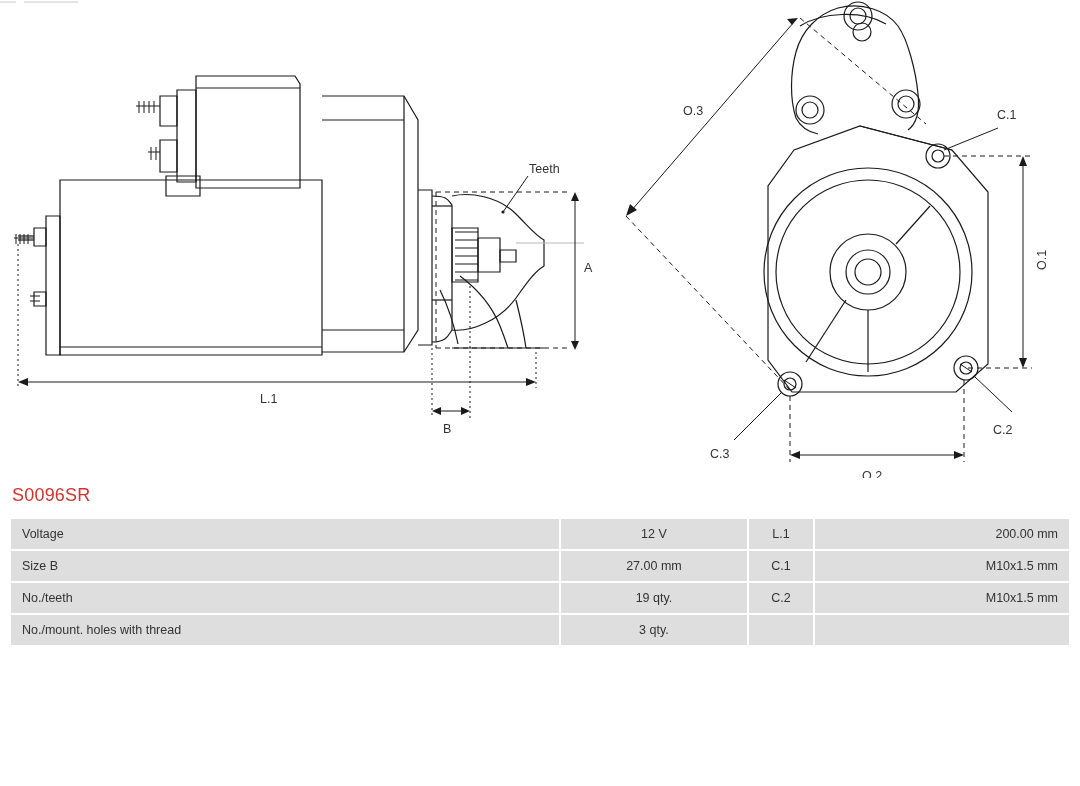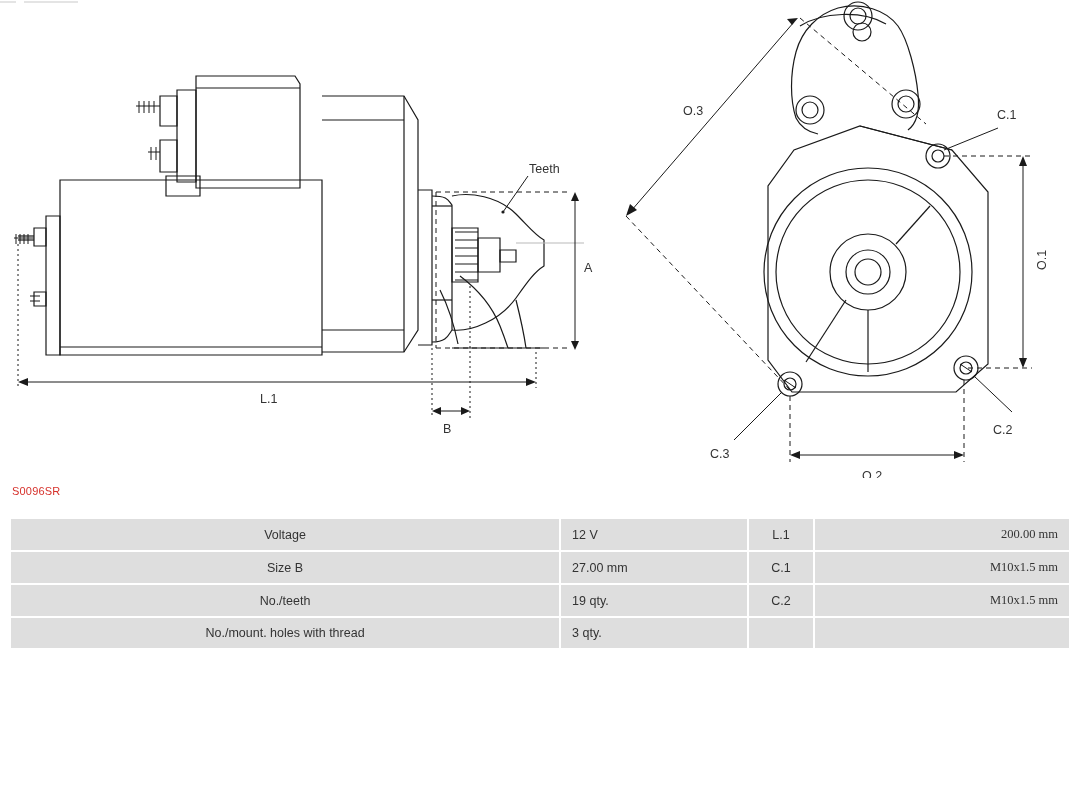--- a/index.html
+++ b/index.html
@@ -24,21 +24,21 @@
     width: 1080px;
     height: 478px;
   }
   #drawings svg { display: block; }
 
   
   #part-number {
     position: absolute;
     left: 12px;
     top: 485px;
-    font-size: 11px;
+    font-size: 18px;
     color: #d6312b;
     font-family: "Liberation Sans", sans-serif;
     letter-spacing: 0.2px;
   }
 
   
   #spec-table {
     position: absolute;
     left: 9px;
     top: 517px;
@@ -48,24 +48,24 @@
     font-size: 12.5px;
   }
   #spec-table td {
     background: #dedede;
     padding: 8px 11px;
     height: 26px;
     vertical-align: middle;
     color: #333333;
     white-space: nowrap;
   }
-  #spec-table td.label-left { text-align: center; width: 546px; }
-  #spec-table td.value-left { text-align: left; width: 185px; }
+  #spec-table td.label-left { text-align: left; width: 546px; }
+  #spec-table td.value-left { text-align: center; width: 185px; }
   #spec-table td.label-right { text-align: center; width: 64px; }
-  #spec-table td.value-right { text-align: right; width: 253px; font-family: Liberation Serif, serif; }
+  #spec-table td.value-right { text-align: right; width: 253px; }
   #spec-table td.empty { background: #dedede; }
 
   .lbl { font-size: 12.5px; fill: #333333; font-family: "Liberation Sans", sans-serif; }
   .lbl-rot { font-size: 12.5px; fill: #333333; font-family: "Liberation Sans", sans-serif; }
   .stroke { fill: none; stroke: #1a1a1a; stroke-width: 1.2; }
   .stroke-thin { fill: none; stroke: #1a1a1a; stroke-width: 1; }
   .dash { fill: none; stroke: #1a1a1a; stroke-width: 1; stroke-dasharray: 5 4; }
   .dot { fill: none; stroke: #1a1a1a; stroke-width: 1; stroke-dasharray: 2 3; }
   .greyline { fill: none; stroke: #b9b9b9; stroke-width: 1; }
   .topbar { fill: none; stroke: #c9c9c9; stroke-width: 1; }

